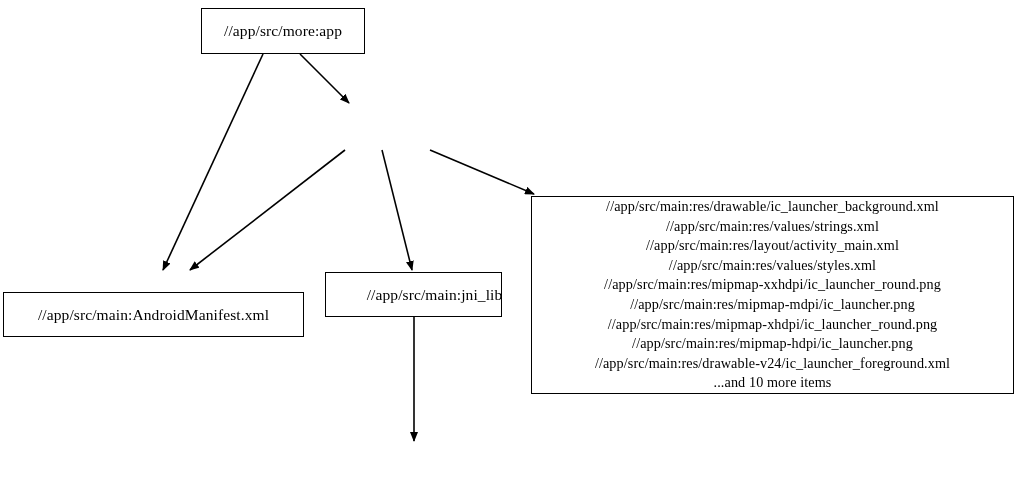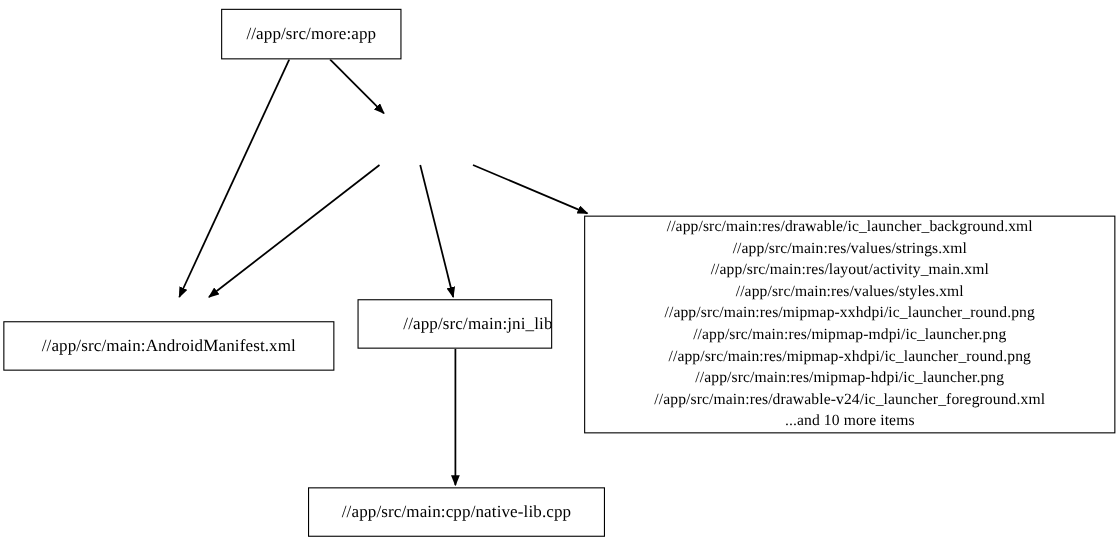--- a/index.html
+++ b/index.html
@@ -103,17 +103,14 @@
 //app/src/main:res/layout/activity_main.xml
 //app/src/main:res/values/styles.xml
 //app/src/main:res/mipmap-xxhdpi/ic_launcher_round.png
 //app/src/main:res/mipmap-mdpi/ic_launcher.png
 //app/src/main:res/mipmap-xhdpi/ic_launcher_round.png
 //app/src/main:res/mipmap-hdpi/ic_launcher.png
 //app/src/main:res/drawable-v24/ic_launcher_foreground.xml
 ...and 10 more items</span>
   </div>
 
-  <div class="node" id="node-nativelib">
-    <span class="node-label">//app/src/main:cpp/native-lib.cpp</span>
-  </div>
 
 </div>
 
 </body></html>

